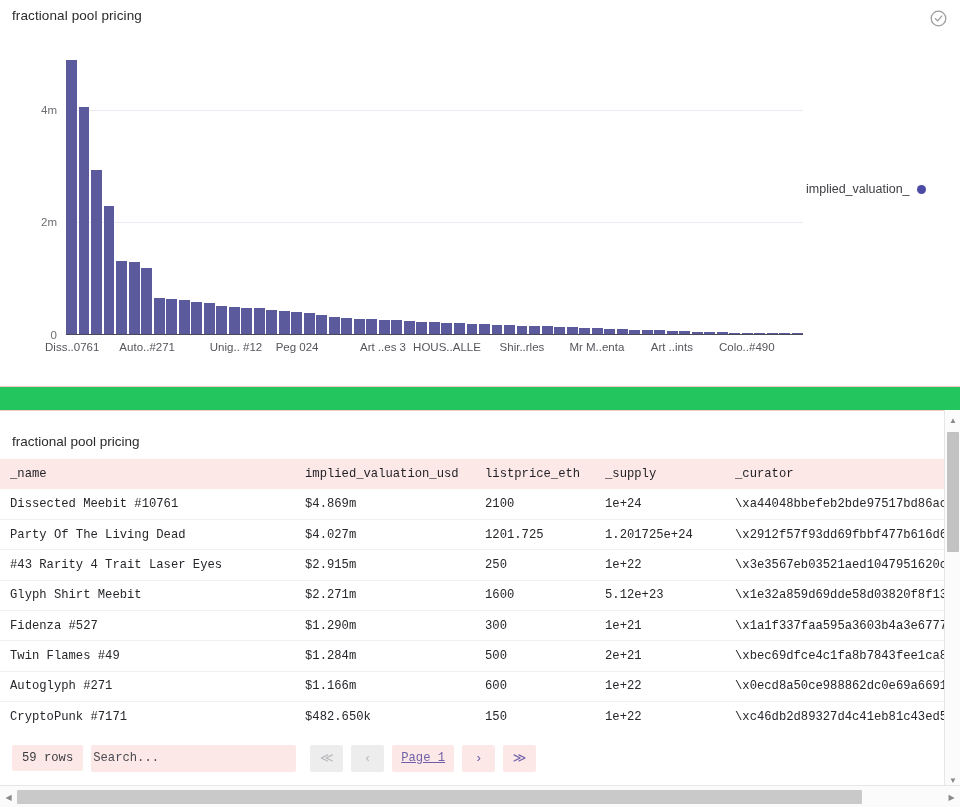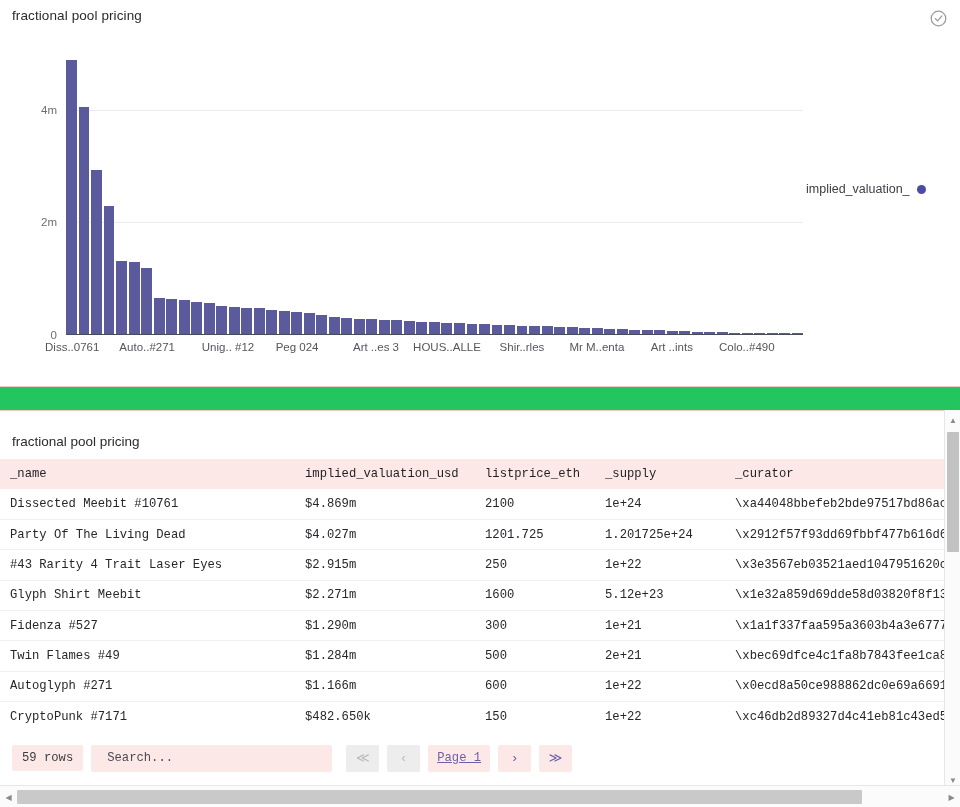--- a/index.html
+++ b/index.html
@@ -118,21 +118,21 @@
     position:absolute; left:0; bottom:27px; width:944px; height:44px;
     display:flex; align-items:center; gap:8px; padding-left:12px;
   }
   .rows-badge {
     background:#fce9e7; color:#3b3b42;
     font-family:"Liberation Mono", monospace; font-size:12.2px;
     padding:6px 10px; border-radius:2px;
   }
   .search-box {
     background:#fce9e7; border:none; border-radius:2px;
-    width:241px; height:27px; padding:0 16px;
+    width:205px; height:27px; padding:0 2px;
     font-family:"Liberation Mono", monospace; font-size:12.2px;
     color:#3b3b42; outline:none;
   }
   .search-box::placeholder { color:#4a4a52; opacity:1; }
   .pager { display:flex; align-items:center; gap:8px; margin-left:6px; }
   .pg-btn {
     min-width:33px; height:27px; border:none; border-radius:2px;
     background:#fce9e7; color:#6f5fa8;
     font-family:"Liberation Mono", monospace; font-size:13px;
     cursor:pointer; display:flex; align-items:center; justify-content:center;
@@ -242,23 +242,23 @@
             <div class="bar" title="Item 56: 16000" style="height: 1px; background: rgb(90, 90, 157);"></div>
             <div class="bar" title="Item 57: 12000" style="height: 1px; background: rgb(90, 90, 157);"></div>
             <div class="bar" title="Item 58: 8000" style="height: 1px; background: rgb(90, 90, 157);"></div>
             <div class="bar" title="Item 59: 5000" style="height: 1px; background: rgb(90, 90, 157);"></div>
           </div>
         <div class="axis-line"></div>
       </div>
       <div class="xticks" id="xticks">
           <div class="xtick" style="left: 6.24576px;">Diss..0761</div>
           <div class="xtick" style="left: 81.1949px;">Auto..#271</div>
-          <div class="xtick" style="left: 162px;">Unig.. #12</div>
+          <div class="xtick" style="left: 170px;">Unig.. #12</div>
           <div class="xtick" style="left: 231.093px; text-align: right;">Peg 024</div>
-          <div class="xtick" style="left: 310px;">Art ..es 3</div>
+          <div class="xtick" style="left: 317px;">Art ..es 3</div>
           <div class="xtick" style="left: 380.992px;">HOUS..ALLE</div>
           <div class="xtick" style="left: 455.941px;">Shir..rles</div>
           <div class="xtick" style="left: 530.89px;">Mr M..enta</div>
           <div class="xtick" style="left: 605.839px;">Art ..ints</div>
           <div class="xtick" style="left: 680.788px;">Colo..#490</div>
         </div>
     </div>
 
     <div class="legend">
       <span class="legend-label">implied_valuation_</span>

